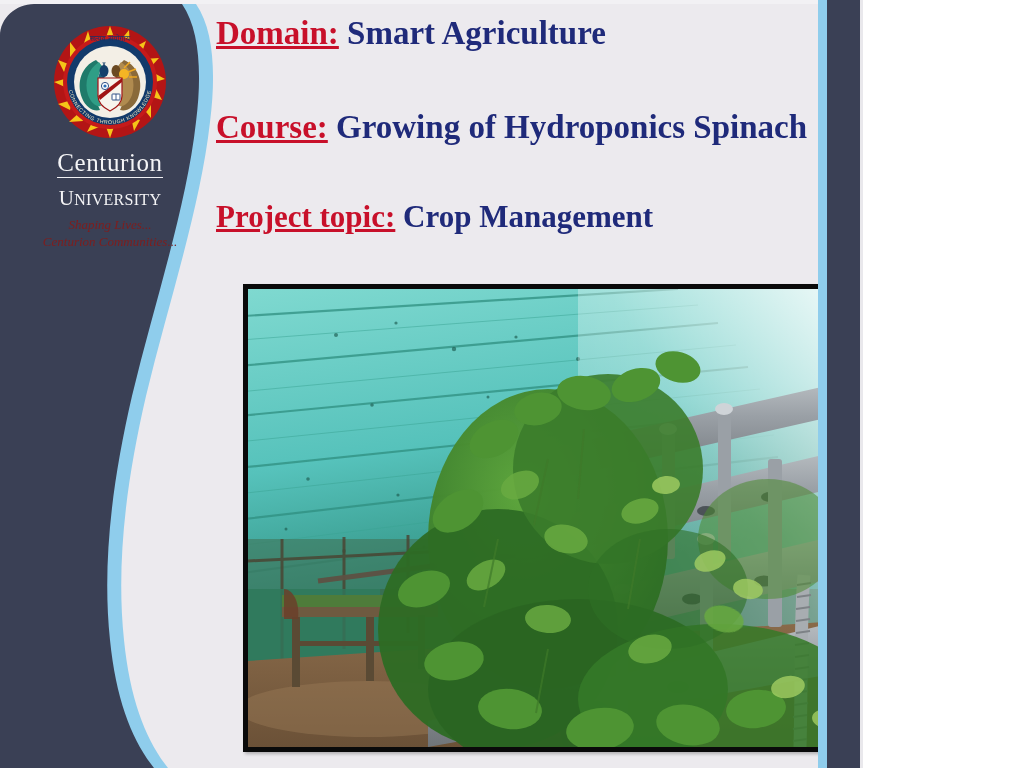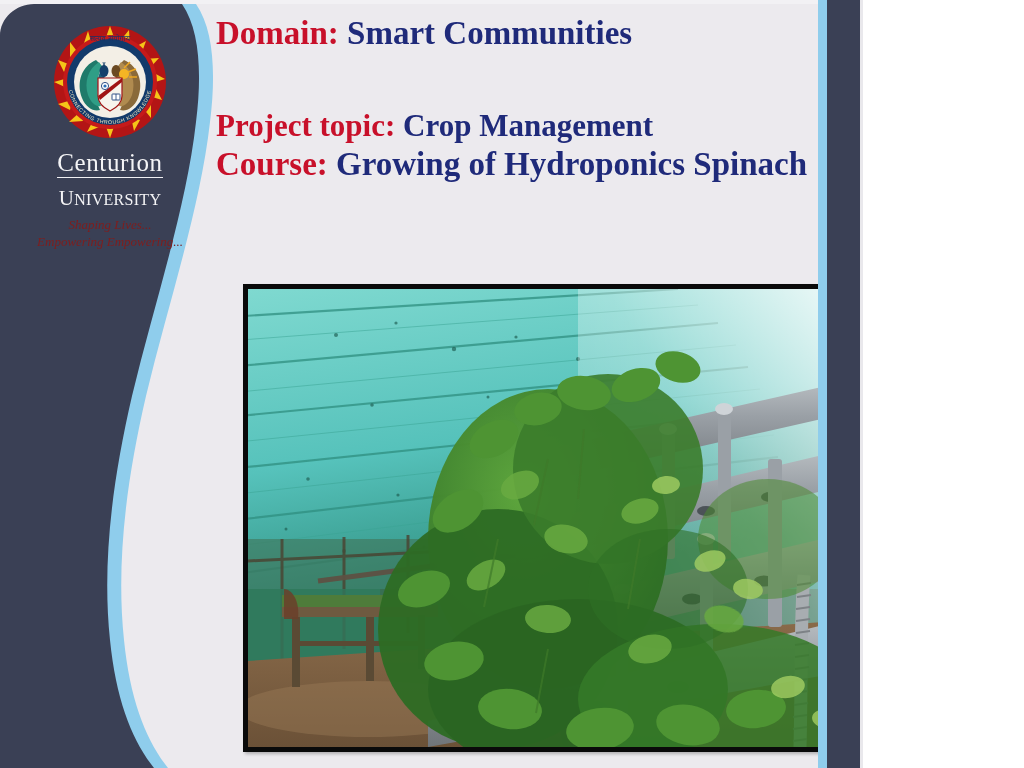--- a/index.html
+++ b/index.html
@@ -92,21 +92,21 @@
   }
   .heading-line {
     font-family: "Liberation Serif", "DejaVu Serif", serif;
     font-weight: bold;
     white-space: nowrap;
     line-height: 1.18;
   }
   .heading-line.l1 { font-size: 33px; margin-bottom: 55px; }
   .heading-line.l2 { font-size: 33px; margin-bottom: 52px; }
   .heading-line.l3 { font-size: 31px; }
-  .lbl { color: #c8102a; }
+  .lbl { color: #c8102a; text-decoration: underline; }
   .val { color: #1f2a7a; }
 
   
   .photo-frame {
     position: absolute;
     left: 243px;
     top: 284px;
     width: 630px;
     height: 468px;
     background: #0a0a0a;
@@ -262,39 +262,39 @@
     </div>
 
     <div style="margin-top:6px;">
       <span class="uni-name-1">Centurion</span>
     </div>
     <div class="uni-name-2">
       <span>U</span><span class="small-caps">NIVERSITY</span>
     </div>
     <div class="tagline">
       <div>Shaping Lives...</div>
-      <div>Empowering Empowering...</div>
+      <div>Centurion Communities...</div>
     </div>
   </div>
 
   <div class="headings">
 
     <div class="heading-line l1">
       <span class="lbl">Domain:</span>
-      <span class="val">Smart Communities</span>
+      <span class="val">Smart Agriculture</span>
+    </div>
+
+    <div class="heading-line l2">
+      <span class="lbl">Course:</span>
+      <span class="val">Growing of Hydroponics Spinach</span>
     </div>
 
     <div class="heading-line l3">
       <span class="lbl">Project topic:</span>
       <span class="val">Crop Management</span>
-    </div>
-
-    <div class="heading-line l2">
-      <span class="lbl">Course:</span>
-      <span class="val">Growing of Hydroponics Spinach</span>
     </div>
   </div>
 
   <div class="photo-frame">
     <div class="photo">
       <svg width="620" height="458" viewBox="0 0 620 458" preserveAspectRatio="none" xmlns="http://www.w3.org/2000/svg">
         <defs>
           <linearGradient id="netG" x1="0" y1="0" x2="0.35" y2="1">
             <stop offset="0%" stop-color="#7fd9d0"></stop>
             <stop offset="55%" stop-color="#56c2bb"></stop>

